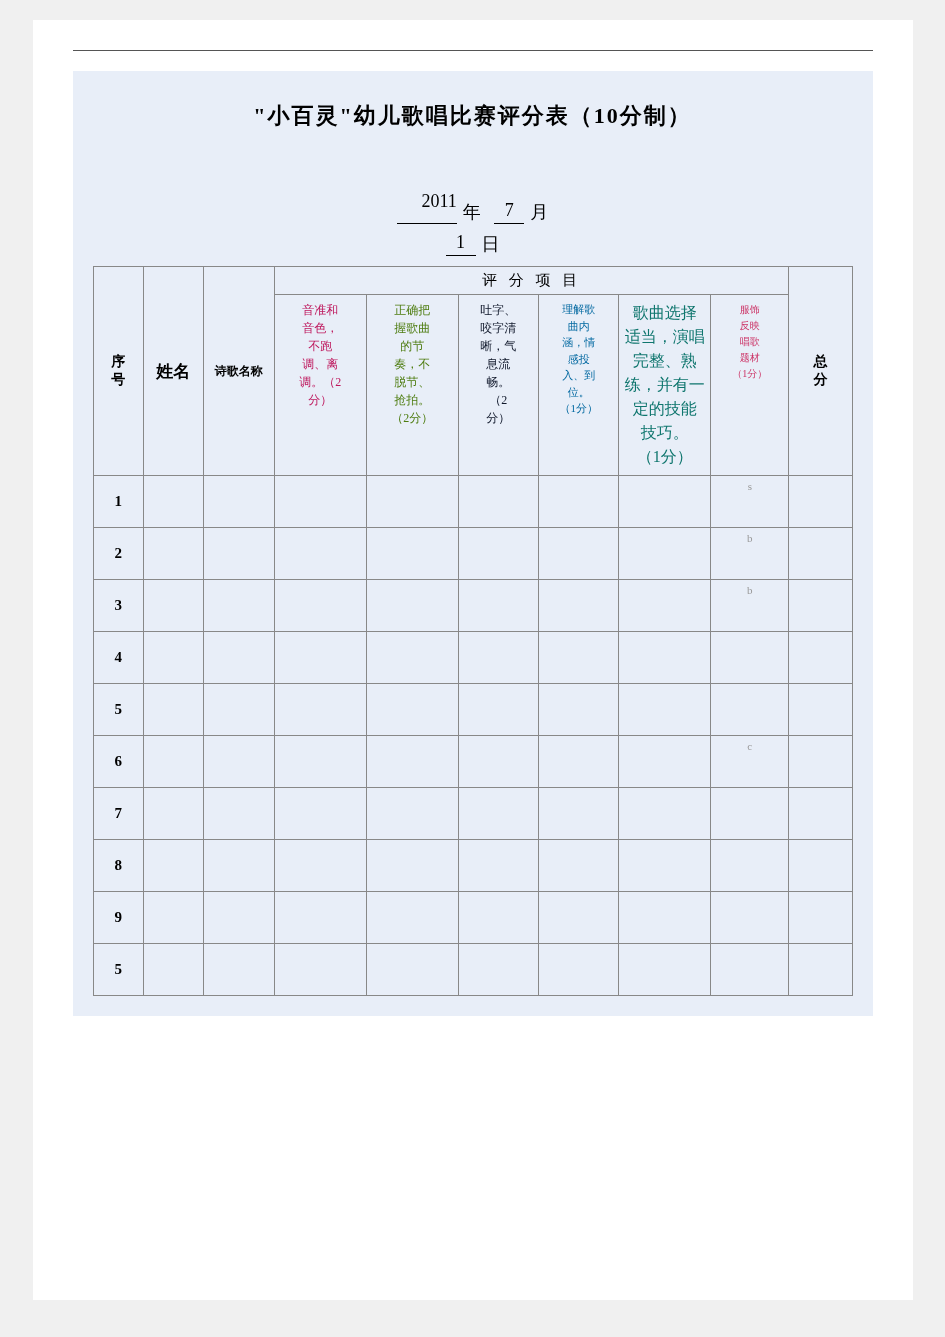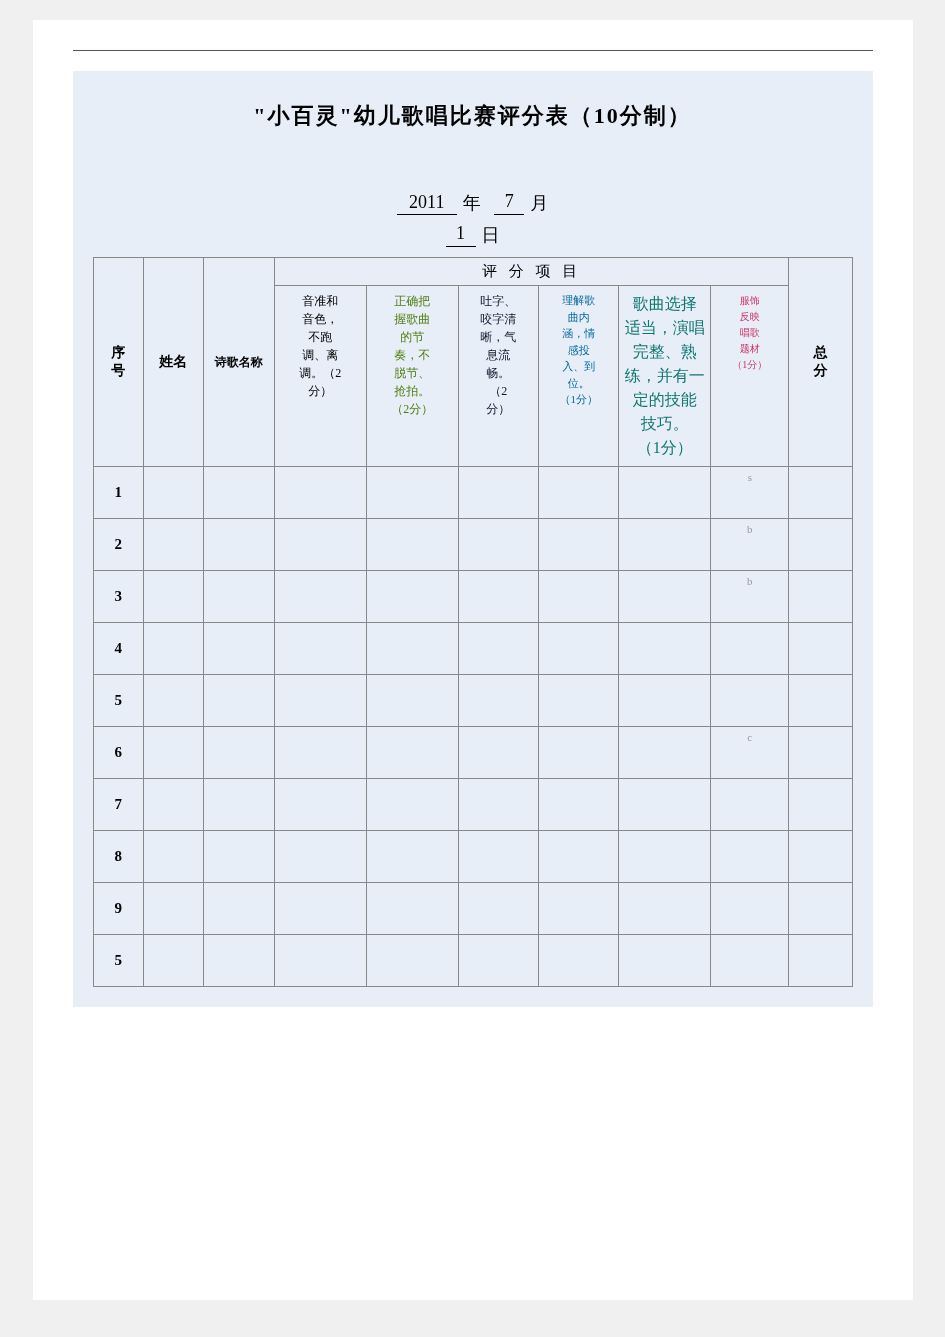--- a/index.html
+++ b/index.html
@@ -41,23 +41,23 @@
     .date-line {
       display: flex;
       justify-content: center;
       align-items: flex-end;
       font-size: 18px;
       margin-bottom: 8px;
     }
     .date-year {
       border-bottom: 1.5px solid #000;
       min-width: 60px;
-      text-align: center;
+      text-align: right;
       margin-right: 6px;
-      padding-bottom: 1px;
+      padding-bottom: 11px;
     }
     .date-month {
       border-bottom: 1.5px solid #000;
       min-width: 30px;
       text-align: center;
       margin-right: 6px;
       padding-bottom: 2px;
     }
     .day-line {
       display: flex;
@@ -96,21 +96,21 @@
     .col-name { width: 52px; }
     .col-song { width: 62px; }
     .col-pitch { width: 80px; }
     .col-rhythm { width: 80px; }
     .col-diction { width: 70px; }
     .col-understand { width: 70px; }
     .col-selection { width: 80px; }
     .col-costume { width: 68px; }
     .col-total { width: 55px; }
 
-    .criteria-pitch { color: #000000; font-size: 12px; line-height: 1.5; }
+    .criteria-pitch { color: #be185d; font-size: 12px; line-height: 1.5; }
     .criteria-rhythm { color: #4d7c0f; font-size: 12px; line-height: 1.5; }
     .criteria-diction { color: #0f172a; font-size: 12px; line-height: 1.5; }
     .criteria-understand { color: #0369a1; font-size: 11px; line-height: 1.5; }
     .criteria-selection { color: #0f766e; font-size: 16px; line-height: 1.5; }
     .criteria-costume { color: #cc3366; font-size: 10px; line-height: 1.5; }
 
     .row-num { font-weight: bold; font-size: 15px; }
     .data-row td { height: 52px; }
     .header-row td { vertical-align: top; padding: 6px 4px; }
   </style>
@@ -145,21 +145,21 @@
         <col class="col-rhythm">
         <col class="col-diction">
         <col class="col-understand">
         <col class="col-selection">
         <col class="col-costume">
         <col class="col-total">
       </colgroup>
       <tbody>
         <tr>
           <td rowspan="2" style="font-size:14px;font-weight:bold;">序<br>号</td>
-          <td rowspan="2" style="font-size:14px;font-weight:bold;font-family:Liberation Mono, monospace;">姓名</td>
+          <td rowspan="2" style="font-size:17px;font-weight:bold;font-family:Liberation Mono, monospace;">姓名</td>
           <td rowspan="2" style="font-size:12px;font-weight:bold;">诗歌名称</td>
           <td colspan="6">
             <span class="scoring-header">评 分 项 目</span>
           </td>
           <td rowspan="2" style="font-size:14px;font-weight:bold;">总<br>分</td>
         </tr>
         <tr class="header-row">
           <td>
             <span class="criteria-pitch">音准和<br>音色，<br>不跑<br>调、离<br>调。（2<br>分）</span>
           </td>

